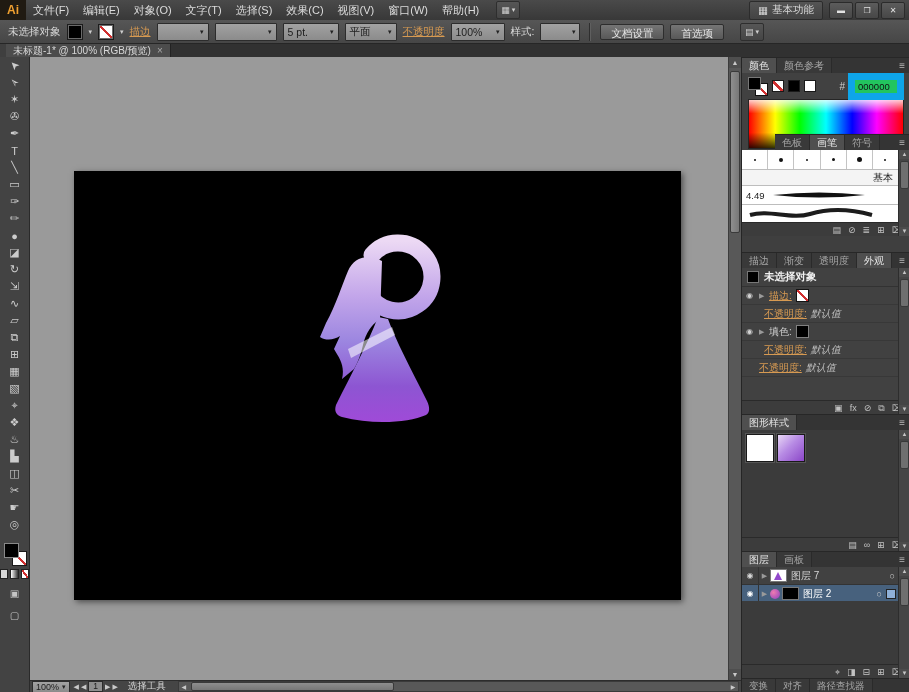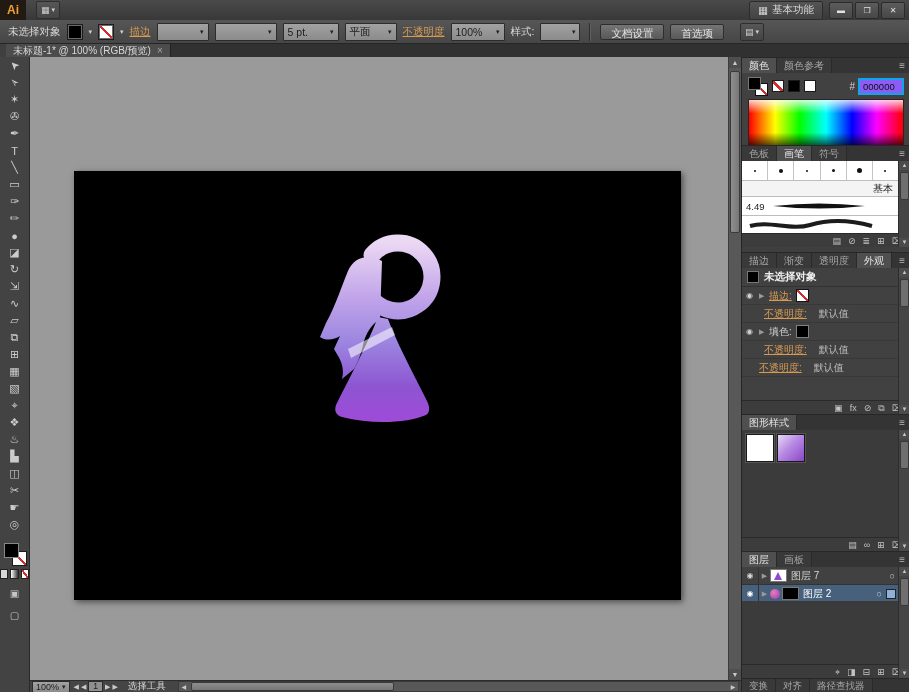--- a/index.html
+++ b/index.html
@@ -100,26 +100,26 @@
   #c-duo{position:relative;width:20px;height:18px;}
   #c-duo .b{position:absolute;left:7px;top:6px;width:11px;height:11px;border:1px solid #111;
             background:linear-gradient(to top right,#fff 42%,#d03030 42%,#d03030 58%,#fff 58%);}
   #c-duo .f{position:absolute;left:0;top:0;width:11px;height:11px;background:#000;border:1px solid #777;}
   .mini-sw{width:10px;height:10px;border:1px solid #1a1a1a;}
   .mini-none{background:linear-gradient(to top right,#fff 40%,#d03030 40%,#d03030 60%,#fff 60%);}
   .mini-black{background:#000;}
   .mini-white{background:#fff;}
   #hexbox{margin-left:auto;display:flex;align-items:center;gap:3px;}
   #hexbox .h{color:#cfcfcf;font-size:10px;}
-  #hexval{background:#8b5cf6;color:#111;border:2px solid #0ea5e9;font-size:9.5px;padding:0 3px;height:13px;line-height:13px;min-width:36px;}
+  #hexval{background:#22c55e;color:#111;border:7px solid #0ea5e9;font-size:9.5px;padding:0 3px;height:13px;line-height:13px;min-width:36px;}
   #spectrum{margin-top:4px;height:48px;border:1px solid #262626;
     background:linear-gradient(to bottom,rgba(255,255,255,.8),rgba(255,255,255,0) 28%,rgba(0,0,0,0) 68%,rgba(0,0,0,.8)),
                linear-gradient(to right,#f00 0%,#ff0 17%,#0f0 33%,#0ff 50%,#00f 67%,#f0f 83%,#f00 100%);}
   
-  #p-brushes{top:88px;height:102px;}
+  #p-brushes{top:77px;height:102px;padding-left:33px;}
   #brush-list{position:absolute;top:16px;left:0;right:11px;height:72px;background:#e9e9e9;border-bottom:1px solid #2a2a2a;}
   .br-row{display:flex;border-bottom:1px solid #bdbdbd;background:#fff;}
   .dot-cell{flex:1;height:19px;border-right:1px solid #c4c4c4;display:flex;align-items:center;justify-content:center;}
   .dot{background:#111;border-radius:50%;}
   .basic-row{height:15px;background:#f4f4f4;border-bottom:1px solid #bdbdbd;display:flex;align-items:center;justify-content:flex-end;padding:0 6px;color:#222;font-size:10px;}
   .cal-row{height:18px;background:#fff;border-bottom:1px solid #bdbdbd;display:flex;align-items:center;gap:4px;padding:0 4px;color:#222;font-size:9.5px;}
   .char-row{height:18px;background:#fff;display:flex;align-items:center;padding:0 4px;}
   .iconbar{position:absolute;left:0;right:0;bottom:0;height:14px;background:#3c3c3c;border-top:1px solid #2a2a2a;
            display:flex;align-items:center;justify-content:flex-end;gap:7px;padding:0 8px;box-sizing:border-box;}
   .picon{color:#c3c3c3;font-size:9px;line-height:14px;}
@@ -129,21 +129,21 @@
   .ap-head{display:flex;align-items:center;gap:5px;height:18px;padding:0 5px;border-bottom:1px solid #323232;
            font-weight:bold;color:#f0f0f0;font-size:10.5px;}
   .ap-head .sq{width:10px;height:10px;background:#000;border:1px solid #777;}
   .ap-row{display:flex;align-items:center;height:17px;padding:0 4px;border-bottom:1px solid #383838;font-size:10px;color:#cfcfcf;}
   .ap-row.indent{padding-left:22px;}
   .eye{width:13px;font-size:8px;color:#d2d2d2;}
   .disc{width:10px;font-size:7px;color:#9a9a9a;}
   .sw{width:11px;height:11px;border:1px solid #141414;margin-left:4px;}
   .sw.none{background:linear-gradient(to top right,#fff 42%,#d03030 42%,#d03030 58%,#fff 58%);}
   .sw.black{background:#000;border-color:#808080;}
-  .val{color:#bdbdbd;margin-left:12px;text-decoration:none;}
+  .val{color:#bdbdbd;margin-left:4px;text-decoration:none;font-style:italic;}
   
   #p-styles{top:357px;height:137px;}
   #gs-body{position:absolute;top:16px;left:0;right:11px;bottom:14px;background:#3b3b3b;padding:4px;display:flex;gap:3px;align-items:flex-start;}
   .gs-swatch{width:26px;height:26px;border:1px solid #191919;box-shadow:0 0 0 1px #555;}
   .gs-swatch.default{background:#fff;}
   .gs-swatch.purple{background:linear-gradient(135deg,#e8d7f5 0%,#b78be4 45%,#8b46c8 100%);}
   
   #p-layers{top:494px;height:127px;}
   #layer-rows{position:absolute;top:16px;left:0;right:11px;background:#414141;}
   .layer-row{display:flex;align-items:center;height:17px;border-bottom:1px solid #333;font-size:10px;color:#d6d6d6;background:#414141;}
@@ -164,20 +164,31 @@
   #p-docktabs{top:621px;height:14px;background:#343434;border-top:1px solid #272727;display:flex;align-items:center;}
   #p-docktabs .tab{height:14px;line-height:14px;font-size:9.5px;}
 </style>
 </head>
 <body>
 
 <div class="app">
 
   <div id="menubar">
     <div id="ai-logo">Ai</div>
+    <div id="menus">
+        <div class="menu-item">文件(F)</div>
+        <div class="menu-item">编辑(E)</div>
+        <div class="menu-item">对象(O)</div>
+        <div class="menu-item">文字(T)</div>
+        <div class="menu-item">选择(S)</div>
+        <div class="menu-item">效果(C)</div>
+        <div class="menu-item">视图(V)</div>
+        <div class="menu-item">窗口(W)</div>
+        <div class="menu-item">帮助(H)</div>
+      </div>
     <div class="mb-group">
       <span class="g">▦</span>
       <span class="caret">▾</span>
     </div>
     <div class="mb-right">
       <div class="workspace-btn">
         <span class="g">▦</span>
         <span>基本功能</span>
       </div>
       <div class="winbtns">

